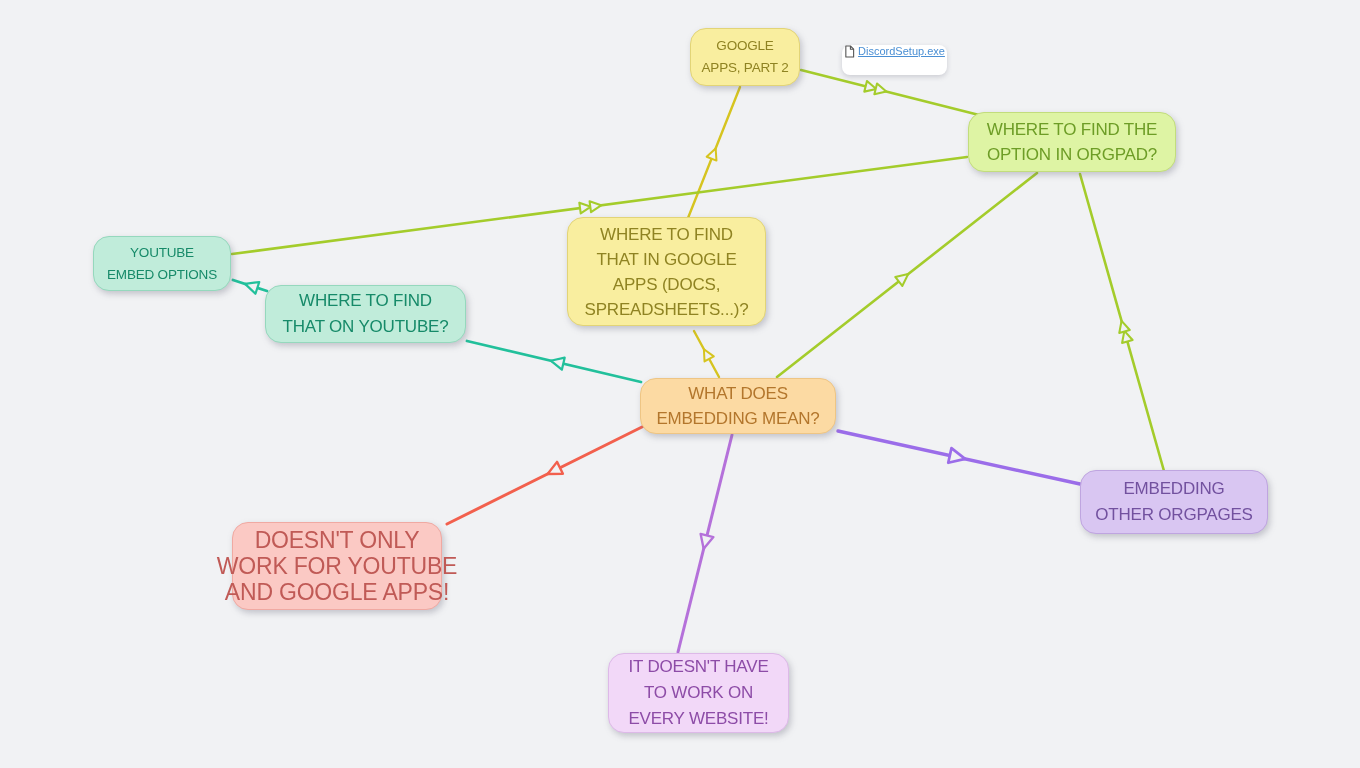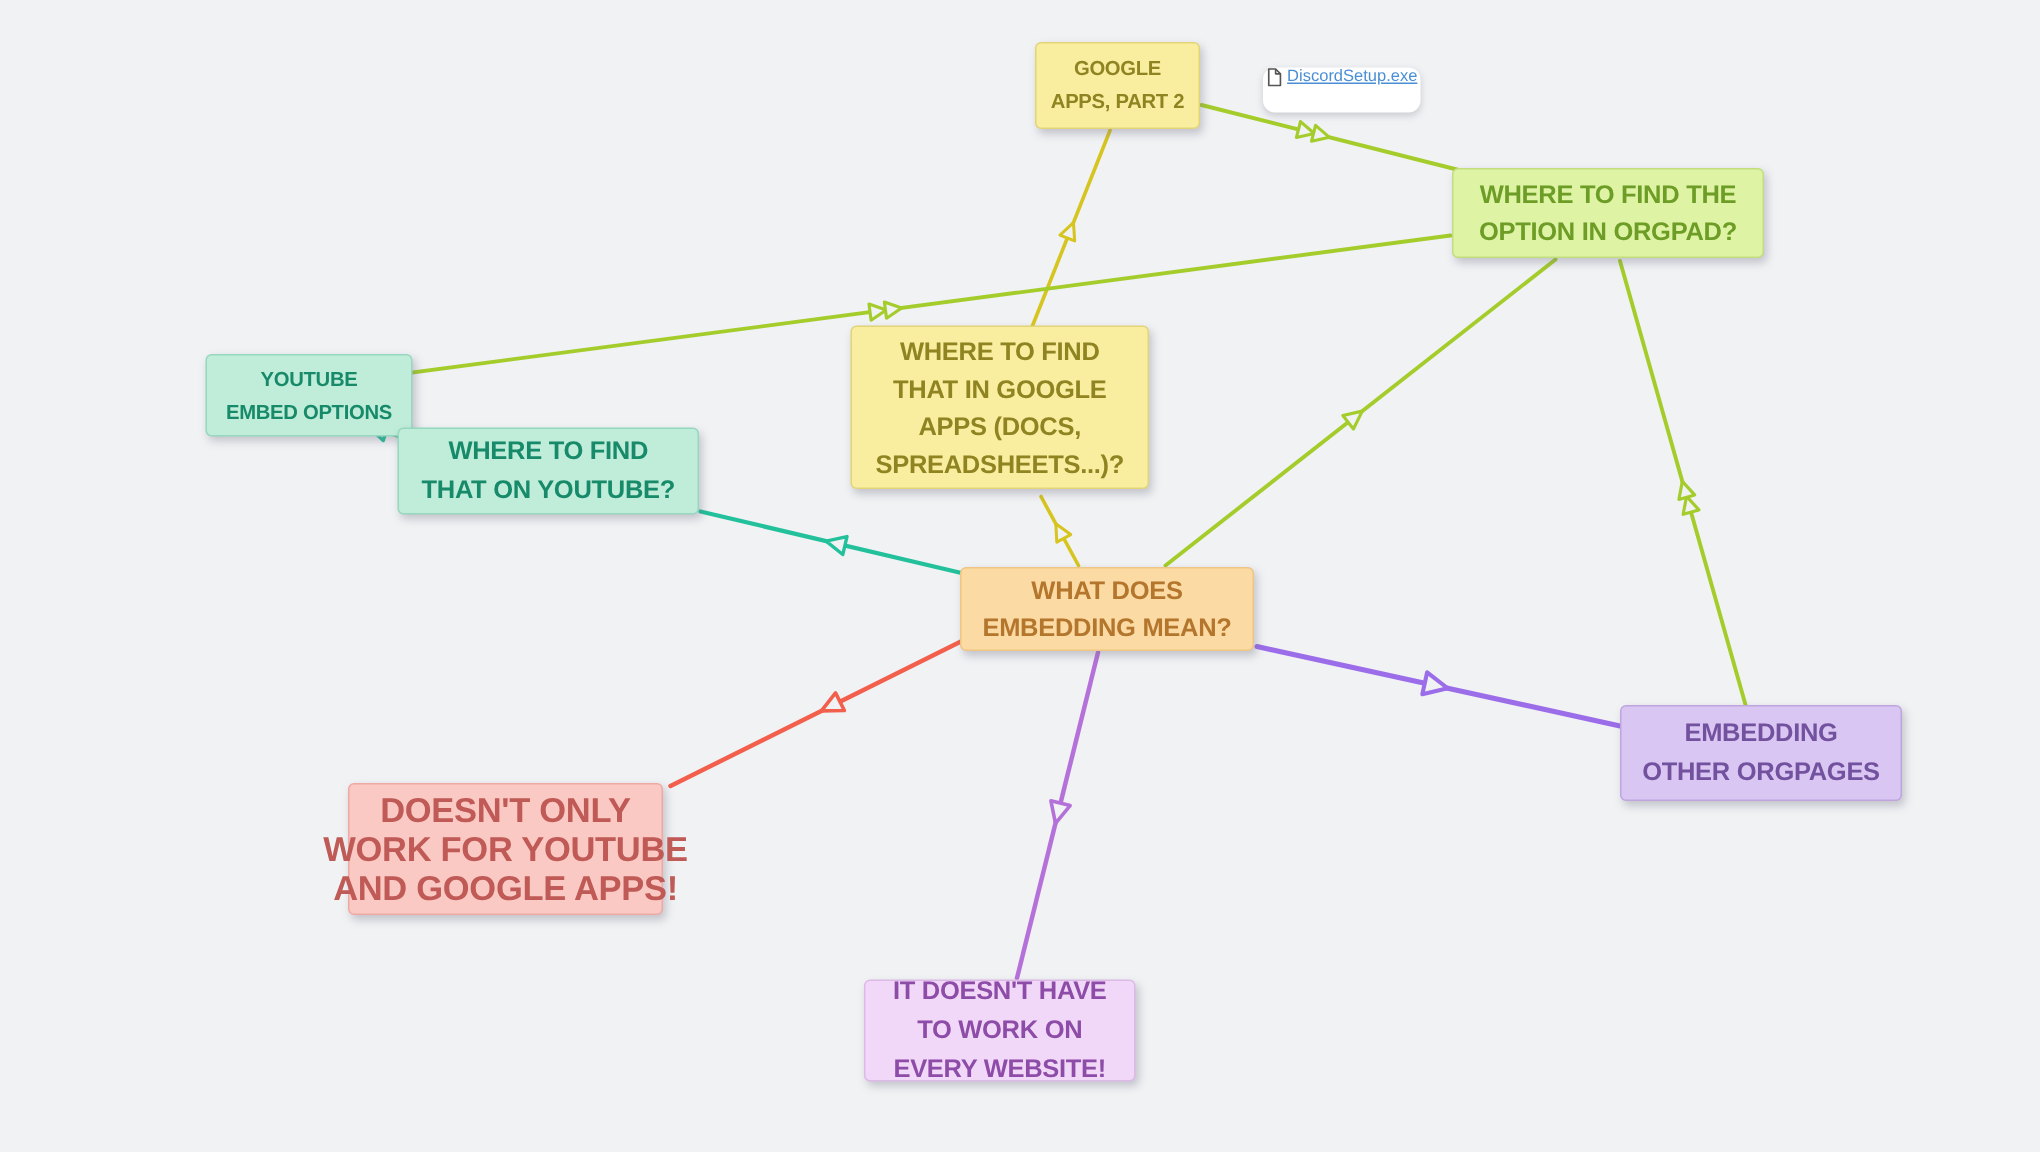--- a/index.html
+++ b/index.html
@@ -7,23 +7,23 @@
     position:relative;
     width:1360px;height:768px;
     background:#f1f2f4;
     overflow:hidden;
     font-family:"Liberation Sans",sans-serif;
   }
   #edges{position:absolute;left:0;top:0;z-index:1;}
   .node{
     position:absolute;z-index:2;
     box-sizing:border-box;
-    border-radius:4px;
+    border-radius:16px;
     display:flex;flex-direction:column;justify-content:center;align-items:center;
-    font-weight:bold;text-align:right;
+    font-weight:normal;text-align:right;
     letter-spacing:-0.2px;
     box-shadow:2px 3px 6px rgba(110,110,125,.35);
     cursor:pointer;
   }
   .node .ln{white-space:nowrap;}
   .attachment{
     position:absolute;z-index:3;
     background:#ffffff;
     border-radius:8px;
     box-shadow:0 2px 5px rgba(120,120,135,.30);
@@ -91,21 +91,21 @@
     </svg>
   <div id="nodes">
       <div class="node" style="left: 690px; top: 28px; width: 110px; height: 58px; background: rgb(249, 238, 159); border: 1.5px solid rgb(226, 212, 119); color: rgb(143, 131, 34); font-size: 13.5px; line-height: 22px;">
         <div class="ln">GOOGLE</div>
         <div class="ln">APPS, PART 2</div>
       </div>
       <div class="node" style="left: 968px; top: 112px; width: 208px; height: 60px; background: rgb(222, 244, 164); border: 1.5px solid rgb(194, 221, 124); color: rgb(109, 157, 38); font-size: 17px; line-height: 25px;">
         <div class="ln">WHERE TO FIND THE</div>
         <div class="ln">OPTION IN ORGPAD?</div>
       </div>
-      <div class="node" style="left: 93px; top: 236px; width: 138px; height: 55px; background: rgb(192, 236, 218); border: 1.5px solid rgb(149, 216, 189); color: rgb(22, 138, 105); font-size: 13.5px; line-height: 22px; margin-left: 44px;">
+      <div class="node" style="left: 93px; top: 236px; width: 138px; height: 55px; background: rgb(192, 236, 218); border: 1.5px solid rgb(149, 216, 189); color: rgb(22, 138, 105); font-size: 13.5px; line-height: 22px;">
         <div class="ln">YOUTUBE</div>
         <div class="ln">EMBED OPTIONS</div>
       </div>
       <div class="node" style="left: 265px; top: 285px; width: 201px; height: 58px; background: rgb(192, 236, 218); border: 1.5px solid rgb(149, 216, 189); color: rgb(22, 138, 105); font-size: 17px; line-height: 26px;">
         <div class="ln">WHERE TO FIND</div>
         <div class="ln">THAT ON YOUTUBE?</div>
       </div>
       <div class="node" style="left: 567px; top: 217px; width: 199px; height: 109px; background: rgb(249, 238, 159); border: 1.5px solid rgb(226, 212, 119); color: rgb(143, 131, 34); font-size: 17px; line-height: 25px;">
         <div class="ln">WHERE TO FIND</div>
         <div class="ln">THAT IN GOOGLE</div>
@@ -118,21 +118,21 @@
       </div>
       <div class="node" style="left: 1080px; top: 470px; width: 188px; height: 64px; background: rgb(217, 198, 242); border: 1.5px solid rgb(191, 165, 224); color: rgb(114, 81, 159); font-size: 17px; line-height: 26px;">
         <div class="ln">EMBEDDING</div>
         <div class="ln">OTHER ORGPAGES</div>
       </div>
       <div class="node" style="left: 232px; top: 522px; width: 210px; height: 88px; background: rgb(251, 201, 196); border: 1.5px solid rgb(240, 169, 162); color: rgb(192, 90, 86); font-size: 23px; line-height: 26px;">
         <div class="ln">DOESN'T ONLY</div>
         <div class="ln">WORK FOR YOUTUBE</div>
         <div class="ln">AND GOOGLE APPS!</div>
       </div>
-      <div class="node" style="left: 576px; top: 653px; width: 181px; height: 68px; background: rgb(242, 216, 248); border: 1.5px solid rgb(221, 185, 232); color: rgb(141, 76, 167); font-size: 17px; line-height: 26px;">
+      <div class="node" style="left: 608px; top: 653px; width: 181px; height: 80px; background: rgb(242, 216, 248); border: 1.5px solid rgb(221, 185, 232); color: rgb(141, 76, 167); font-size: 17px; line-height: 26px;">
         <div class="ln">IT DOESN'T HAVE</div>
         <div class="ln">TO WORK ON</div>
         <div class="ln">EVERY WEBSITE!</div>
       </div>
     </div>
   <div class="attachment" id="attachment" style="left: 842px; top: 45px; width: 105px; height: 30px;">
     <svg viewBox="0 0 12 14" width="11" height="13">
       <path d="M2 1 h5 l3.5 3.5 V13 H2 Z" fill="none" stroke="#555555" stroke-width="1.2" stroke-linejoin="round"></path>
       <path d="M7 1 v3.5 h3.5" fill="none" stroke="#555555" stroke-width="1.2" stroke-linejoin="round"></path>
     </svg>

